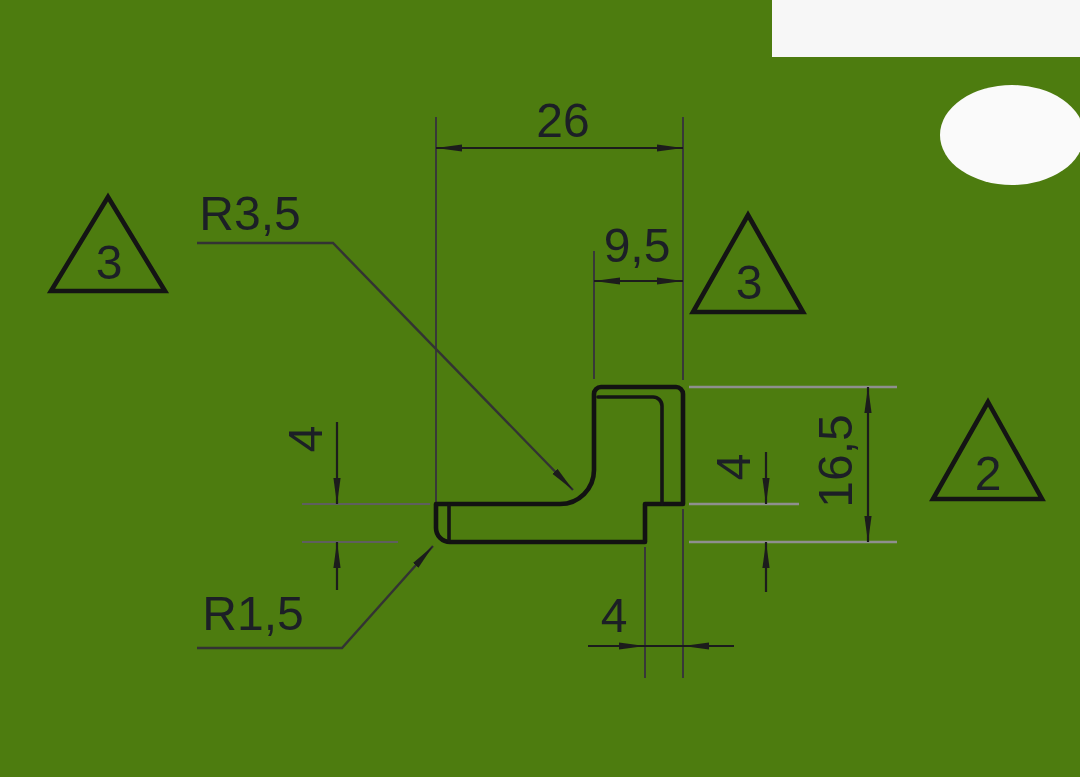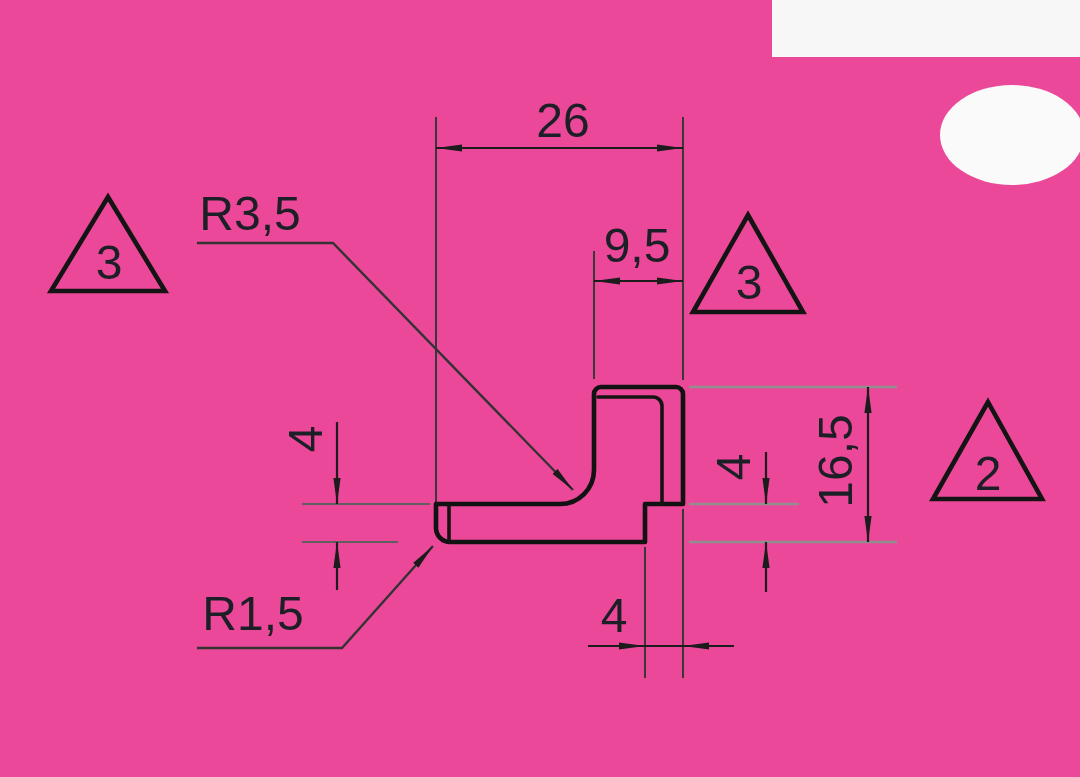--- a/index.html
+++ b/index.html
@@ -4,21 +4,21 @@
 <style>
   html, body {
     margin: 0;
     padding: 0;
     background: #ffffff;
   }
   .canvas-wrap {
     position: relative;
     width: 1080px;
     height: 777px;
-    background: #ec4899;
+    background: #4d7c0f;
     overflow: hidden;
     font-family: "Liberation Sans", sans-serif;
   }
   svg { display: block; }
   text {
     font-family: "Liberation Sans", sans-serif;
     font-size: 48px;
     fill: #1c1f26;
   }
   .part    { stroke: #121212; stroke-width: 4.6; fill: none; stroke-linejoin: round; stroke-linecap: round; }

